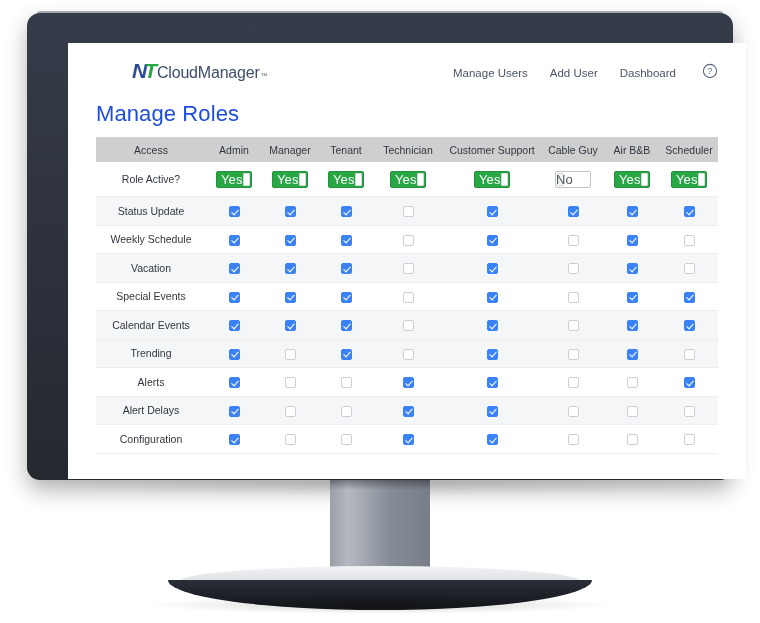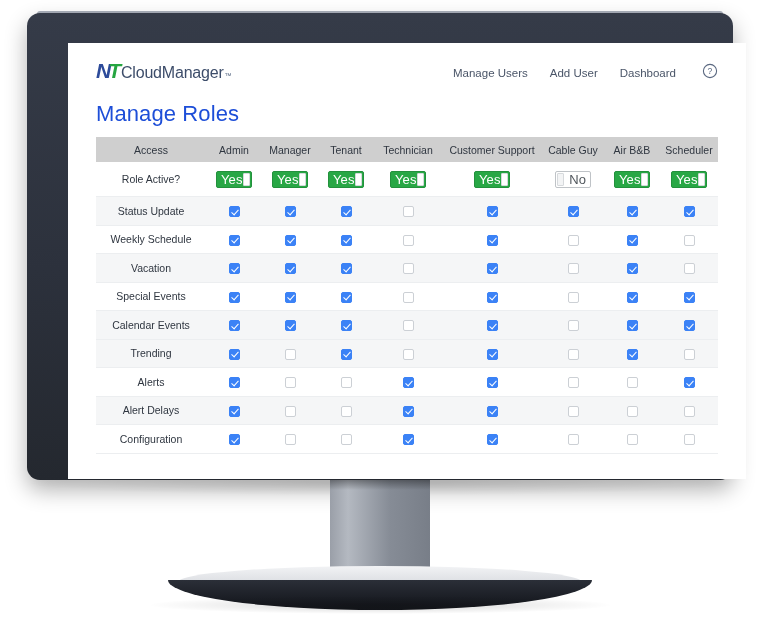--- a/index.html
+++ b/index.html
@@ -127,20 +127,21 @@
     display: flex;
     align-items: baseline;
     user-select: none;
   }
   .logo-mark {
     font-size: 21px;
     font-weight: 700;
     letter-spacing: -1px;
     font-family: "Liberation Sans", sans-serif;
     line-height: 1;
+    margin-left: 36px;
   }
   .logo-n { color: #2d4b9a; font-style: italic; }
   .logo-t { color: #26a541; font-style: italic; margin-left: -2px; }
   .logo-word {
     font-size: 16px;
     color: #3d4d6a;
     margin-left: 1px;
     font-weight: 400;
     letter-spacing: -0.2px;
   }
@@ -241,21 +242,20 @@
     background: #28a745;
     border: 1px solid #23913d;
     color: #ffffff;
     justify-content: flex-start;
     padding-left: 4px;
   }
   .toggle.off {
     background: #ffffff;
     border: 1px solid #bfc3c7;
     color: #50565c;
-    justify-content: flex-end;
     padding-right: 4px;
   }
   .toggle .knob {
     position: absolute;
     top: 1px;
     width: 7px;
     height: 13px;
     background: #ffffff;
     border: 1px solid #d6d9dc;
     border-radius: 1px;

